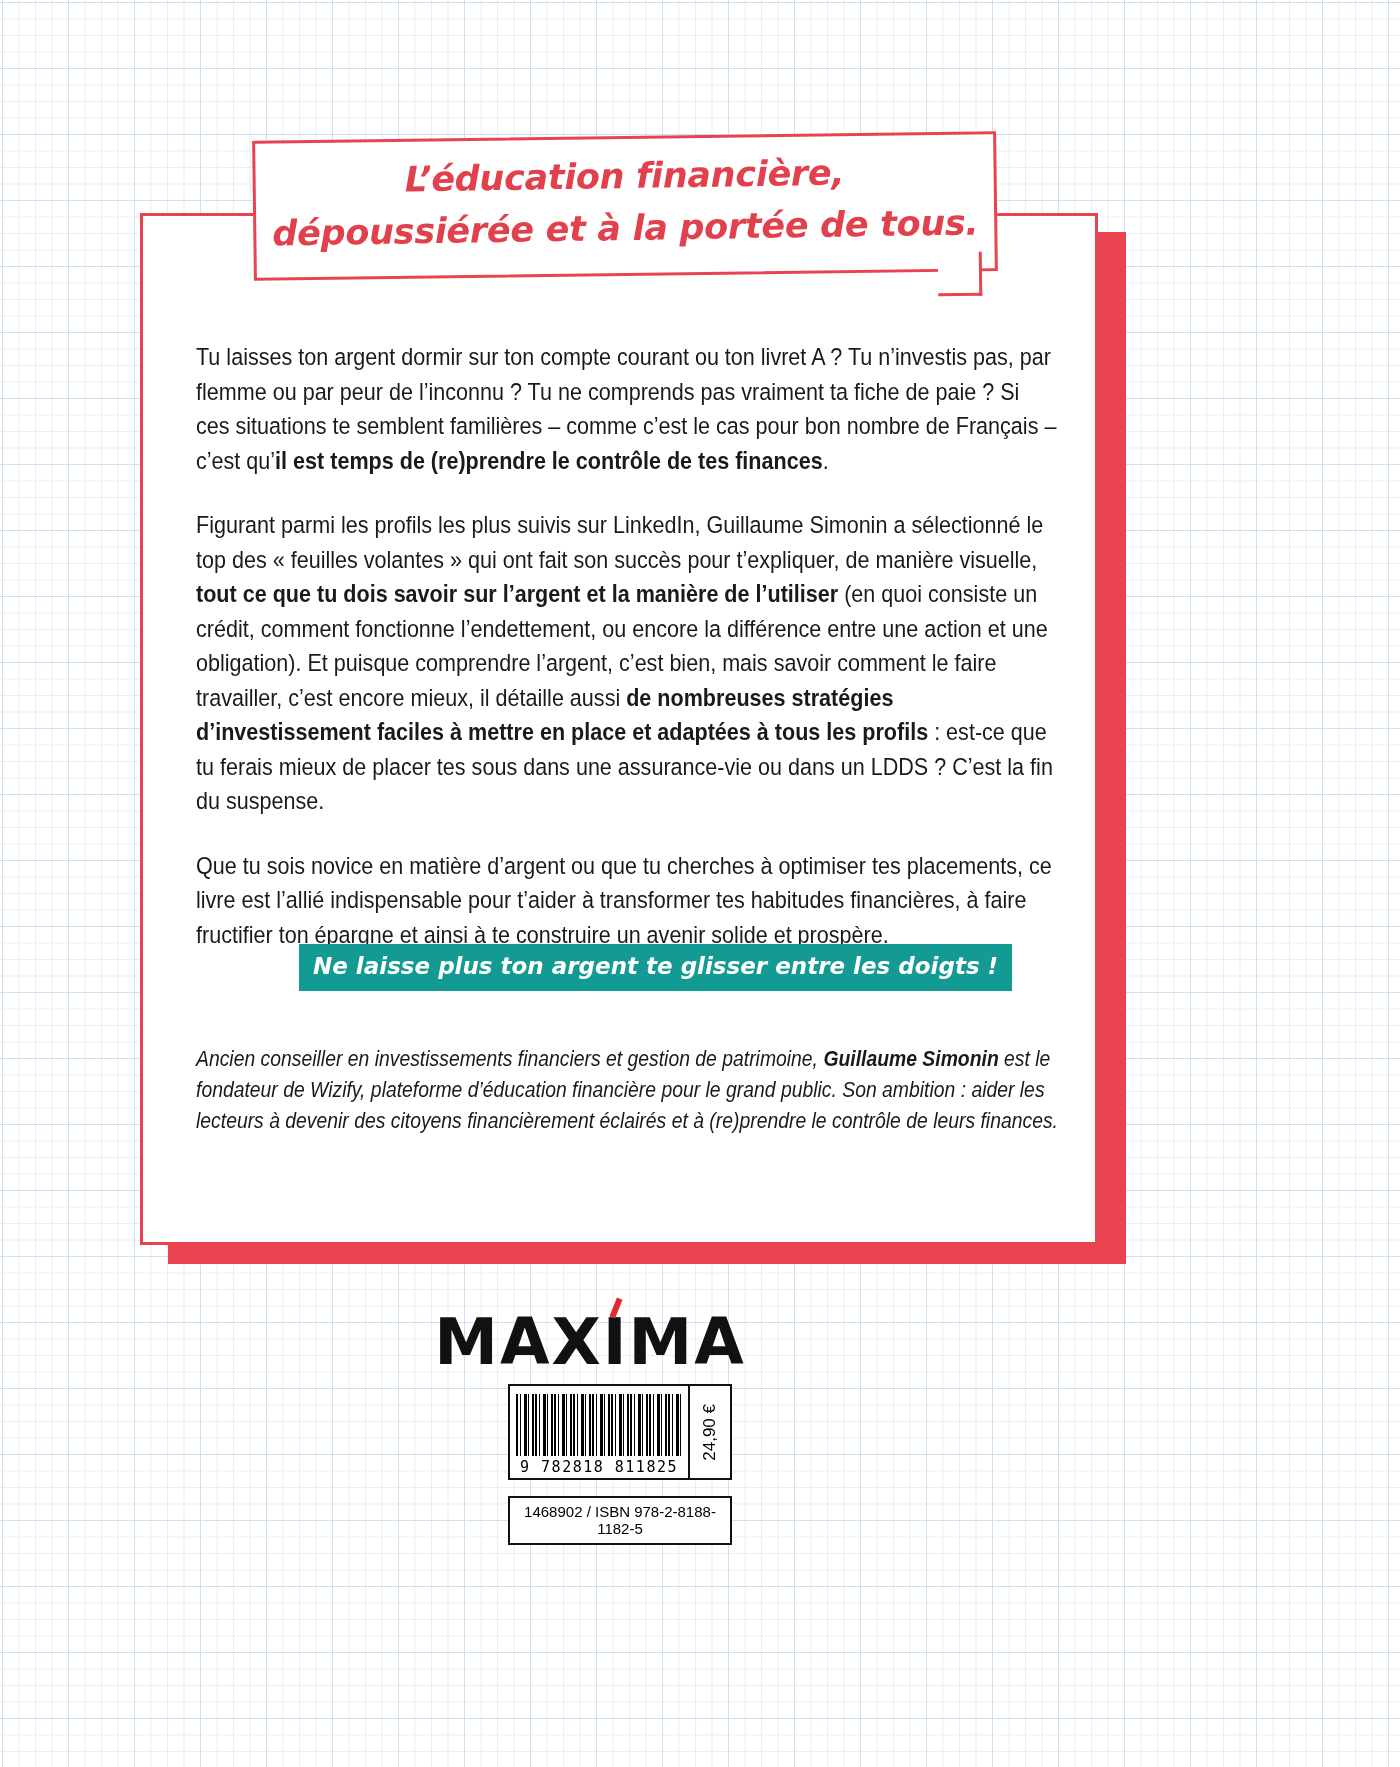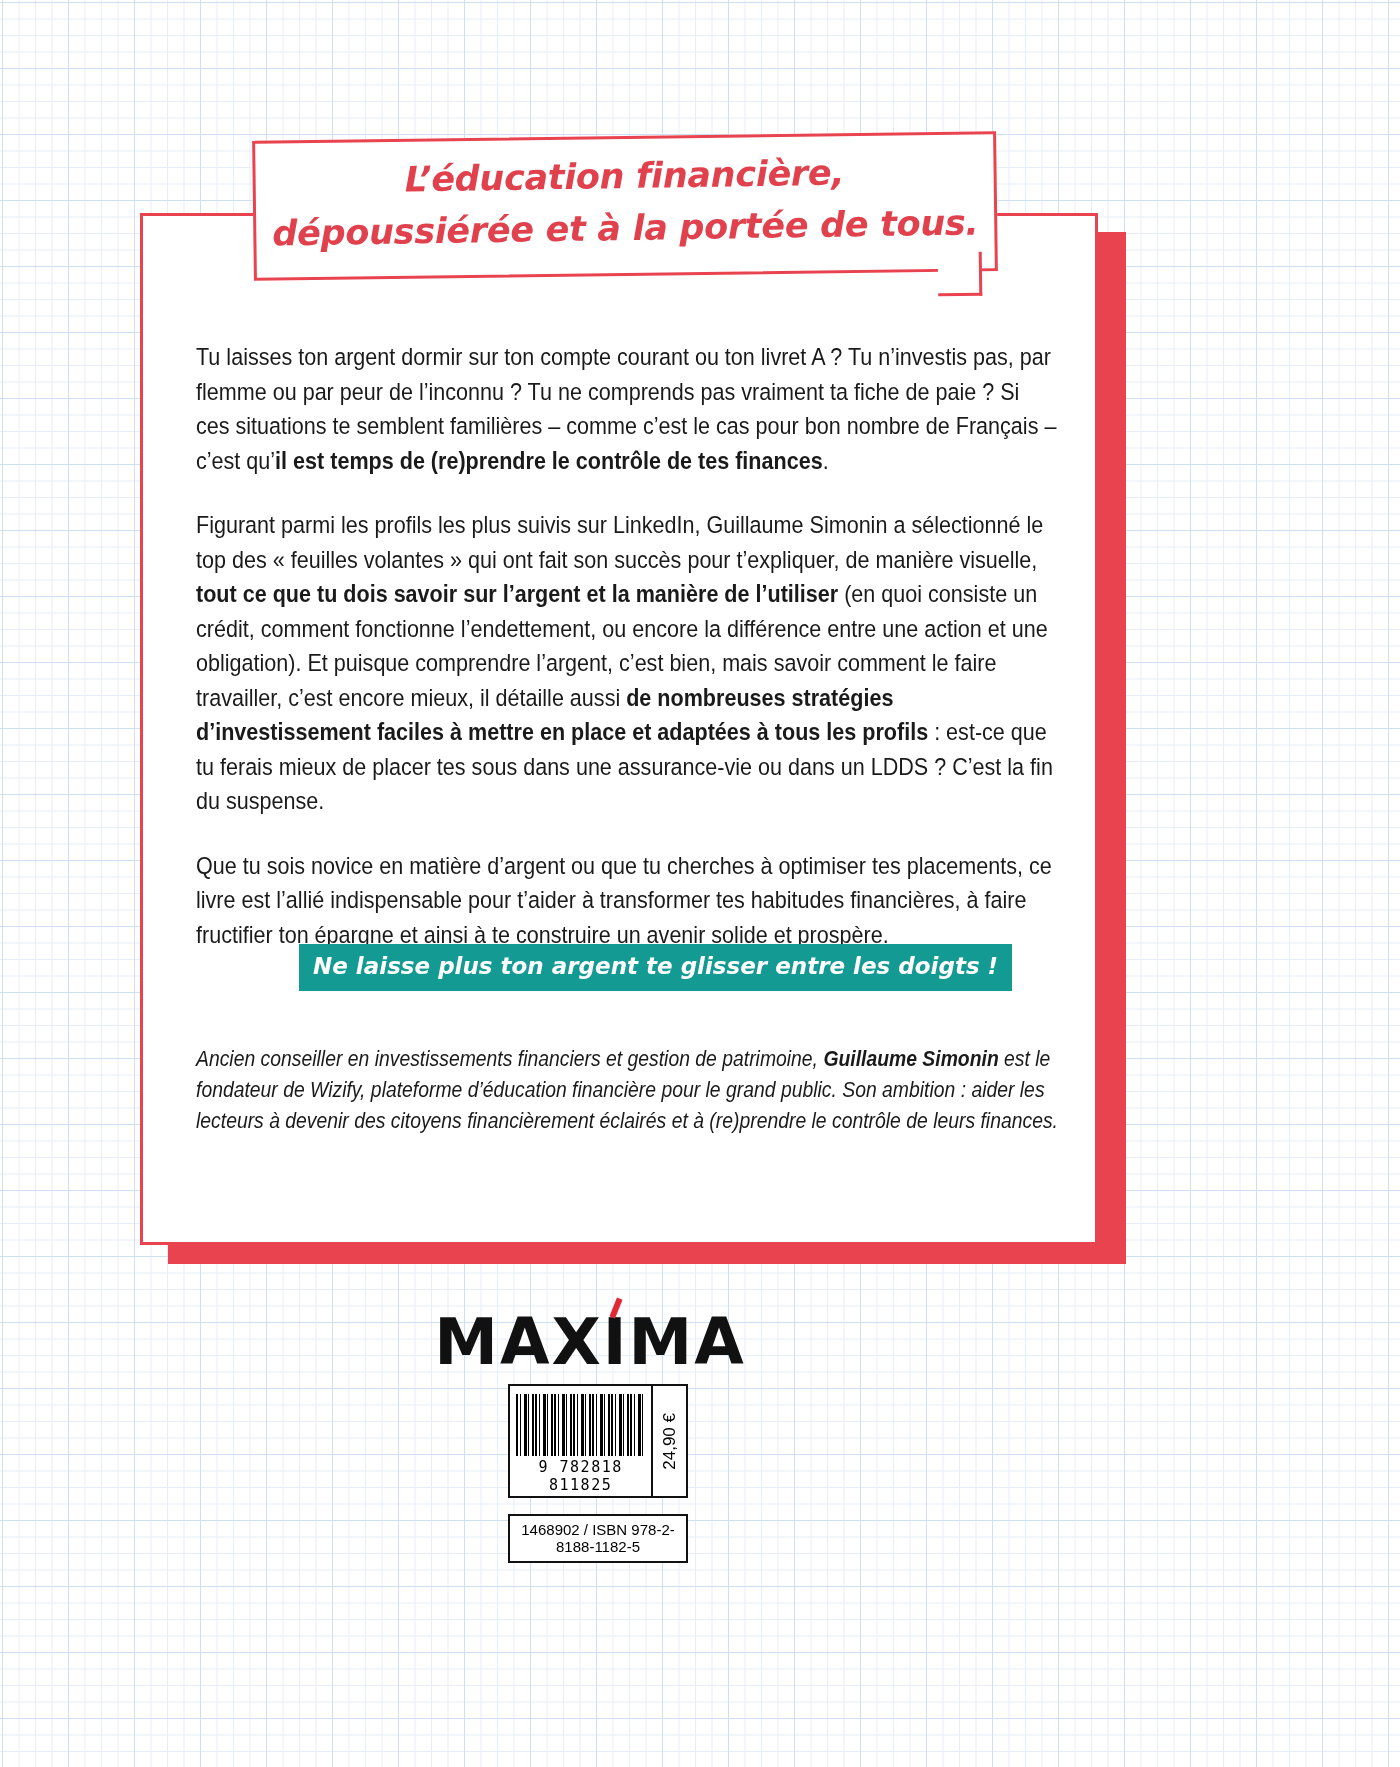--- a/index.html
+++ b/index.html
@@ -176,21 +176,21 @@
     height: 20px;
     background: #e02a33;
     transform: rotate(22deg);
   }
 
   
   .barcode-wrap {
     position: absolute;
     left: 508px;
     top: 1384px;
-    width: 180px;
+    width: 224px;
   }
   .barcode-main {
     display: flex;
     border: 2px solid #111111;
     background: #ffffff;
     box-sizing: border-box;
   }
   .barcode-left {
     flex: 1 1 auto;
     padding: 8px 6px 2px 6px;

